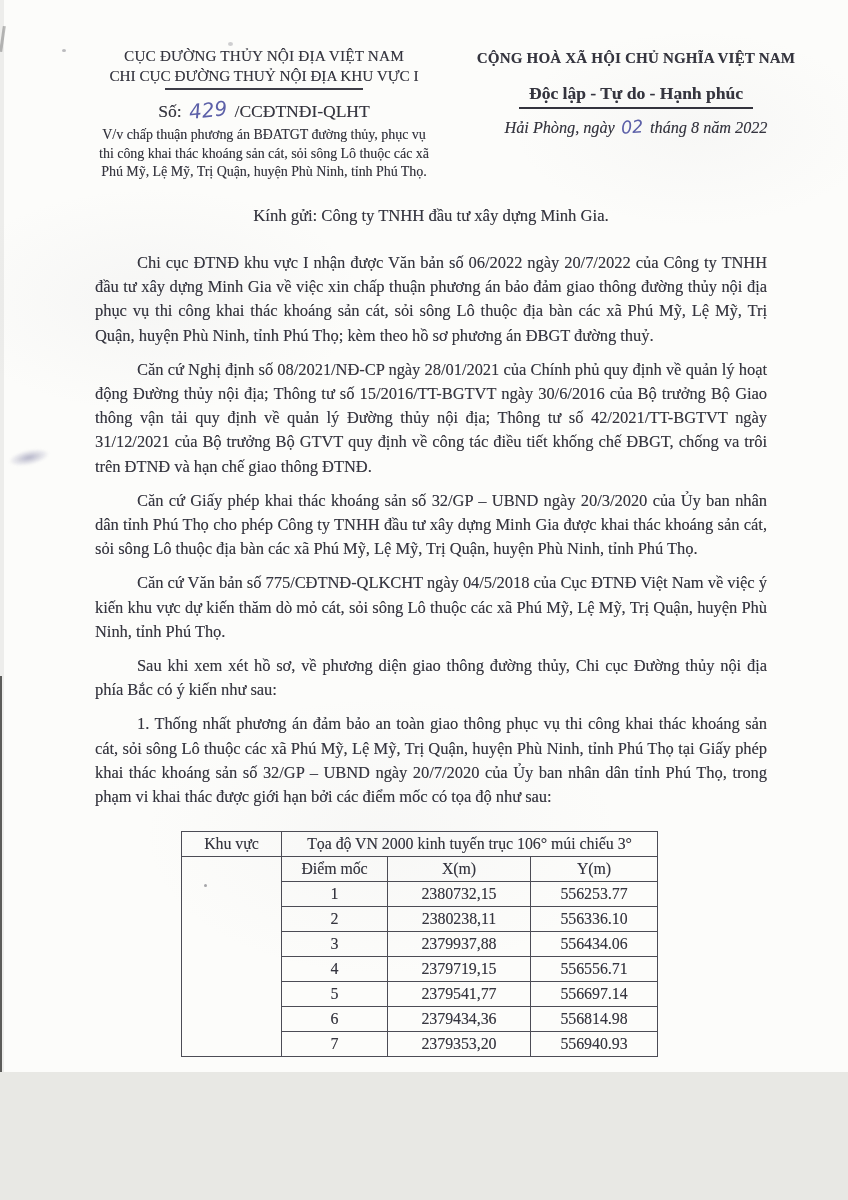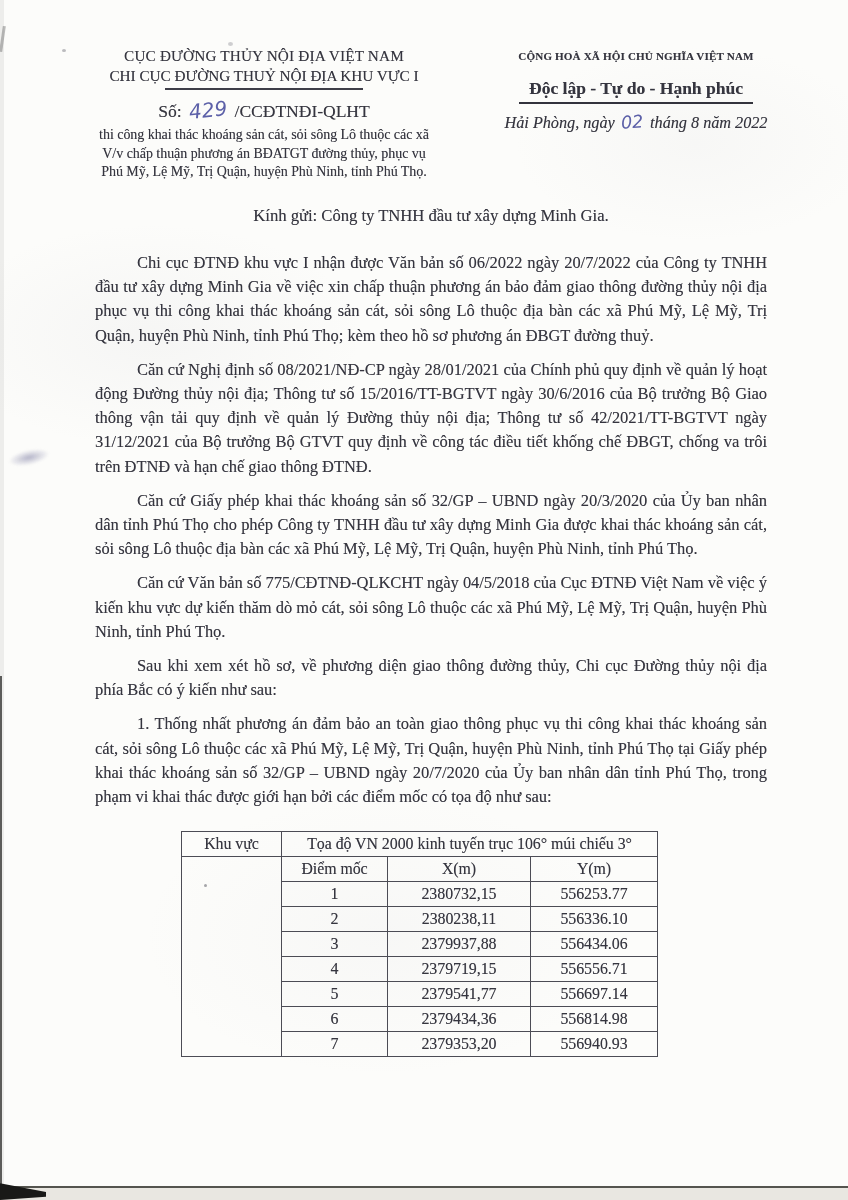--- a/index.html
+++ b/index.html
@@ -1,37 +1,37 @@
 <!DOCTYPE html>
 <html lang="vi"><head>
 <meta charset="utf-8">
 <style>
   html,body { margin:0; padding:0; background:#e8e8e4; }
   .page {
-    position:relative; width:848px; height:1200px; overflow:hidden;
+    position:relative; width:848px; height:1072px; overflow:hidden;
     background:
       radial-gradient(ellipse 300px 160px at 18% 28%, rgba(188,188,196,0.10), rgba(188,188,196,0) 70%),
       radial-gradient(ellipse 260px 140px at 82% 12%, rgba(188,188,196,0.08), rgba(188,188,196,0) 70%),
       radial-gradient(ellipse 340px 200px at 45% 78%, rgba(188,188,196,0.07), rgba(188,188,196,0) 70%),
       #fcfcfa;
     font-family:"Liberation Serif", serif;
     color:#35353f;
     text-shadow:0.2px 0.2px 0.6px rgba(53,53,63,0.45);
   }
 
   
   .header-left { position:absolute; left:66px; top:47px; width:396px; text-align:center; }
   .org-parent { font-size:15.2px; letter-spacing:0.2px; }
   .org-name   { font-weight:normal; font-size:15.2px; margin-top:2px; }
   .org-underline { width:198px; border-bottom:2px solid #3e3e48; margin:3px auto 0; }
   .doc-number { margin-top:8px; font-size:17.5px; }
   .subject { margin-top:4px; font-size:13.9px; line-height:18.6px; }
 
   .header-right { position:absolute; left:436px; top:50px; width:400px; text-align:center; }
-  .national-name { font-weight:bold; font-size:11px; letter-spacing:0.2px; }
+  .national-name { font-weight:bold; font-size:15px; letter-spacing:0.2px; }
   .motto { font-weight:bold; font-size:17.5px; display:inline-block;
            border-bottom:2px solid #33333d; padding:0 10px 3px; margin-top:16px; }
   .date-line { margin-top:8px; font-style:italic; font-size:16.2px; }
 
   .handwriting { font-family:"DejaVu Sans", sans-serif; font-style:italic;
                  color:#5c60a8; text-shadow:none; font-weight:400; }
   .hw-number { display:inline-block; transform:rotate(-6deg); font-size:20px; margin:0 3px; }
   .hw-day { display:inline-block; transform:rotate(-4deg); font-size:17.5px; margin:0 3px 0 2px; }
 
   
@@ -69,22 +69,22 @@
   <div class="header-left">
     <div class="org-parent">CỤC ĐƯỜNG THỦY NỘI ĐỊA VIỆT NAM</div>
     <div class="org-name">CHI CỤC ĐƯỜNG THUỶ NỘI ĐỊA KHU VỰC I</div>
     <div class="org-underline"></div>
     <div class="doc-number">
       <span>Số:</span>
       <span class="handwriting hw-number">429</span>
       <span>/CCĐTNĐI-QLHT</span>
     </div>
     <div class="subject">
+      <div>V/v chấp thuận phương án BĐATGT đường thủy, phục vụ</div>
       <div>thi công khai thác khoáng sản cát, sỏi sông Lô thuộc các xã</div>
-      <div>V/v chấp thuận phương án BĐATGT đường thủy, phục vụ</div>
       <div>Phú Mỹ, Lệ Mỹ, Trị Quận, huyện Phù Ninh, tỉnh Phú Thọ.</div>
     </div>
   </div>
 
   <div class="header-right">
     <div class="national-name">CỘNG HOÀ XÃ HỘI CHỦ NGHĨA VIỆT NAM</div>
     <div>
       <span class="motto">Độc lập - Tự do - Hạnh phúc</span>
     </div>
     <div class="date-line">

